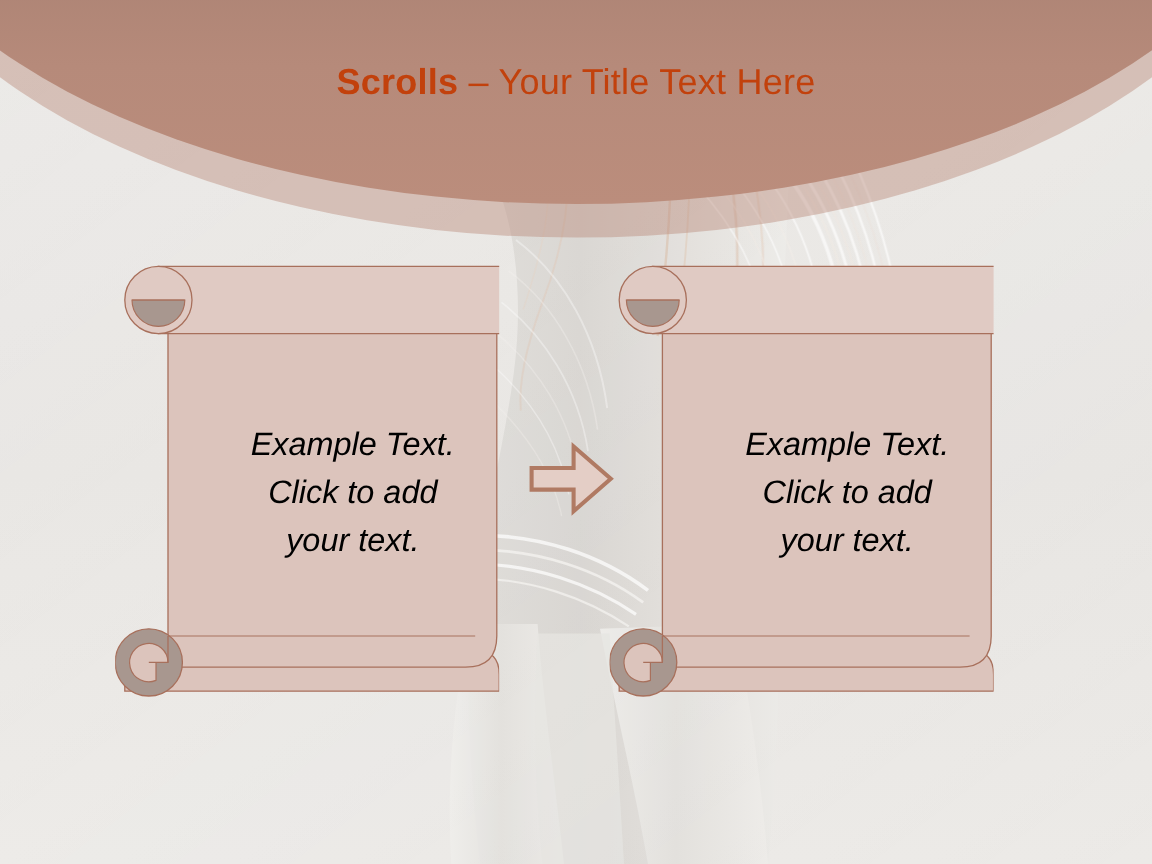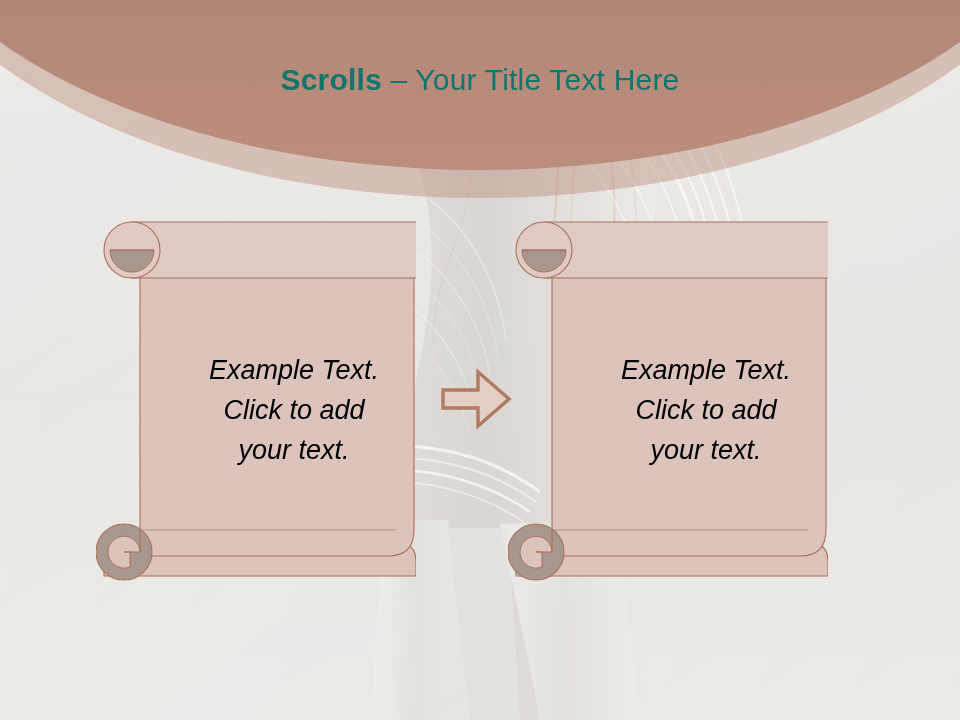--- a/index.html
+++ b/index.html
@@ -39,24 +39,24 @@
     top: -470px;
     width: 1200px;
     height: 668px;
     border-radius: 50% / 50%;
     background: rgba(186,140,124,0.45);
   }
 
   .title {
     position: absolute;
     left: 0;
-    top: 63px;
+    top: 52px;
     width: 960px;
     text-align: center;
-    color: #0f766e;
+    color: #c2410c;
     font-size: 30px;
     font-family: "Liberation Sans", sans-serif;
     letter-spacing: 0.2px;
     white-space: nowrap;
   }
   .title .strong { font-weight: bold; }
   .title .rest { font-weight: normal; }
 
   
   .scroll {

